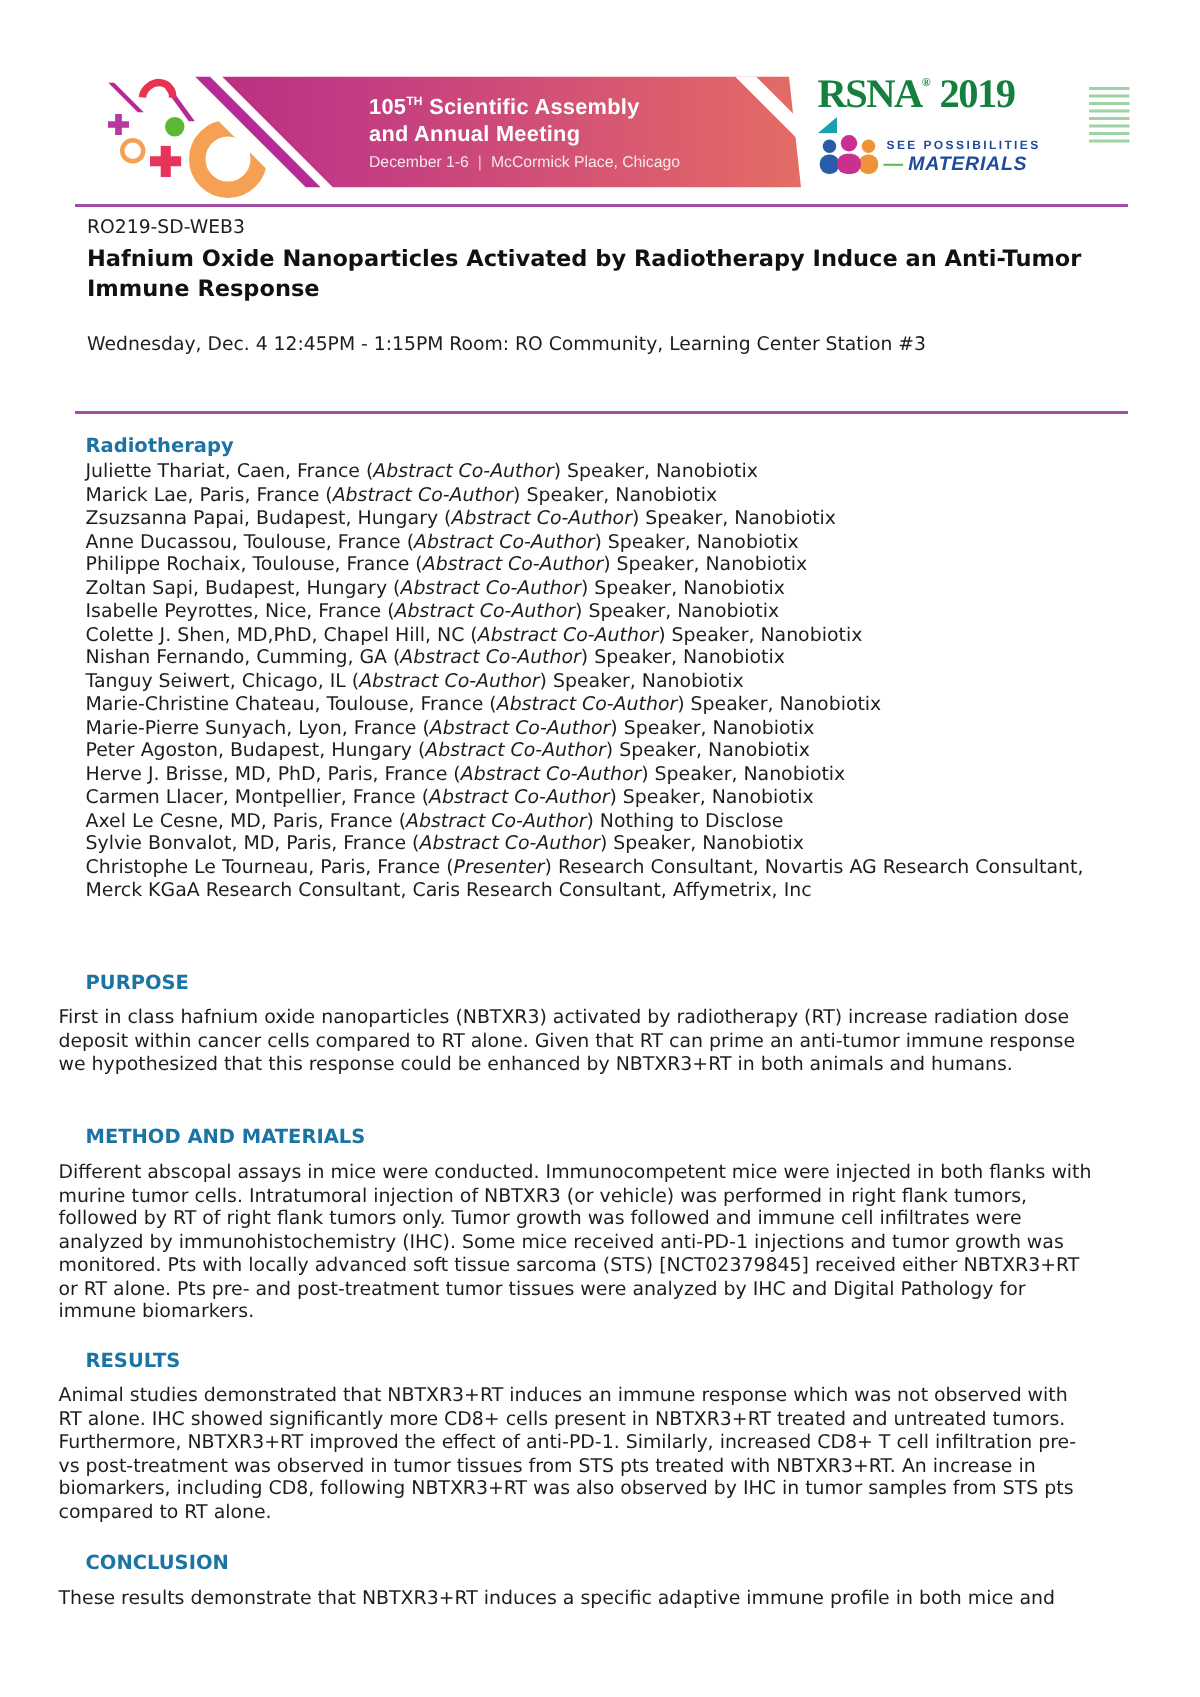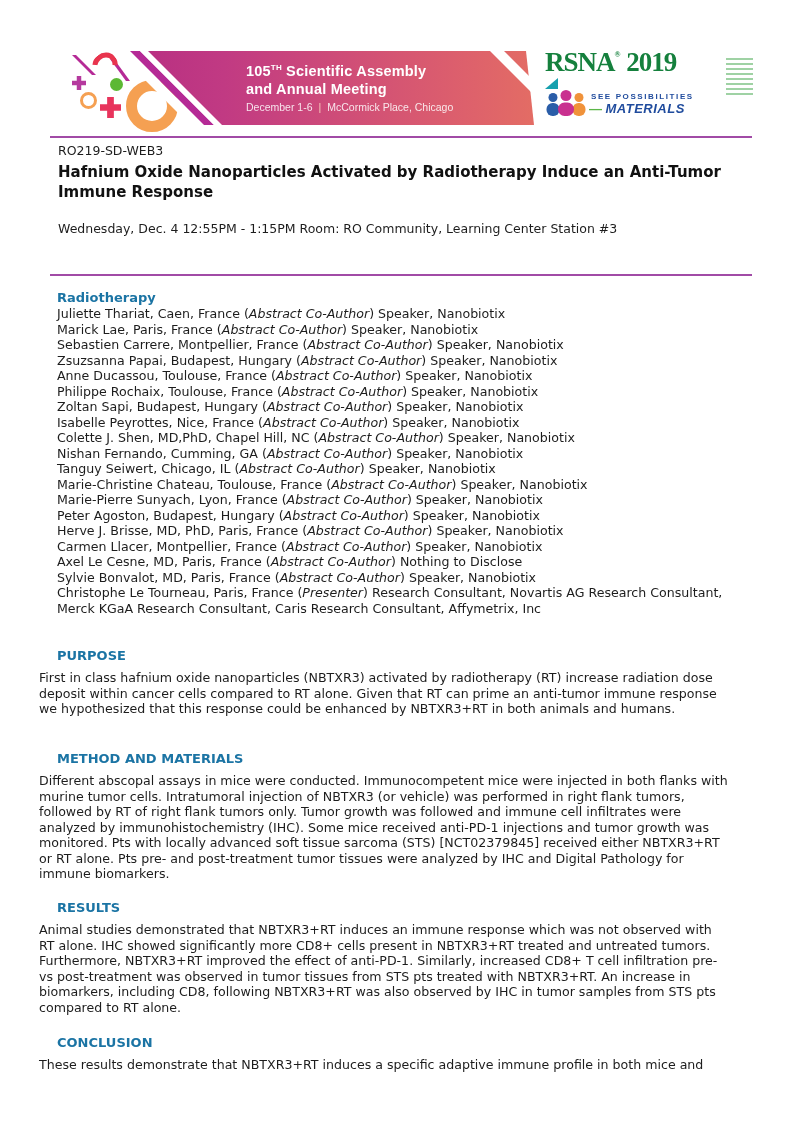--- a/index.html
+++ b/index.html
@@ -125,28 +125,27 @@
         <i></i>
         <i></i>
         <i></i>
         <i></i>
     </div>
   </div>
 
   <div class="rule rule-1"></div>
   <div class="doc-code">RO219-SD-WEB3</div>
   <div class="doc-title">Hafnium Oxide Nanoparticles Activated by Radiotherapy Induce an Anti-Tumor Immune Response</div>
-  <div class="doc-session">Wednesday, Dec. 4 12:55PM - 1:15PM Room: RO Community, Learning Center Station #3</div>
+  <div class="doc-session">Wednesday, Dec. 4 12:45PM - 1:15PM Room: RO Community, Learning Center Station #3</div>
   <div class="rule rule-2"></div>
 
   <div class="blue-heading participants-heading">Radiotherapy</div>
   <div class="participants-list">
       <div><span>Juliette Thariat, Caen, France (</span><span class="participant-role">Abstract Co-Author</span><span>) Speaker, Nanobiotix</span></div>
       <div><span>Marick Lae, Paris, France (</span><span class="participant-role">Abstract Co-Author</span><span>) Speaker, Nanobiotix</span></div>
-      <div><span>Sebastien Carrere, Montpellier, France (</span><span class="participant-role">Abstract Co-Author</span><span>) Speaker, Nanobiotix</span></div>
       <div><span>Zsuzsanna Papai, Budapest, Hungary (</span><span class="participant-role">Abstract Co-Author</span><span>) Speaker, Nanobiotix</span></div>
       <div><span>Anne Ducassou, Toulouse, France (</span><span class="participant-role">Abstract Co-Author</span><span>) Speaker, Nanobiotix</span></div>
       <div><span>Philippe Rochaix, Toulouse, France (</span><span class="participant-role">Abstract Co-Author</span><span>) Speaker, Nanobiotix</span></div>
       <div><span>Zoltan Sapi, Budapest, Hungary (</span><span class="participant-role">Abstract Co-Author</span><span>) Speaker, Nanobiotix</span></div>
       <div><span>Isabelle Peyrottes, Nice, France (</span><span class="participant-role">Abstract Co-Author</span><span>) Speaker, Nanobiotix</span></div>
       <div><span>Colette J. Shen, MD,PhD, Chapel Hill, NC (</span><span class="participant-role">Abstract Co-Author</span><span>) Speaker, Nanobiotix</span></div>
       <div><span>Nishan Fernando, Cumming, GA (</span><span class="participant-role">Abstract Co-Author</span><span>) Speaker, Nanobiotix</span></div>
       <div><span>Tanguy Seiwert, Chicago, IL (</span><span class="participant-role">Abstract Co-Author</span><span>) Speaker, Nanobiotix</span></div>
       <div><span>Marie-Christine Chateau, Toulouse, France (</span><span class="participant-role">Abstract Co-Author</span><span>) Speaker, Nanobiotix</span></div>
       <div><span>Marie-Pierre Sunyach, Lyon, France (</span><span class="participant-role">Abstract Co-Author</span><span>) Speaker, Nanobiotix</span></div>

